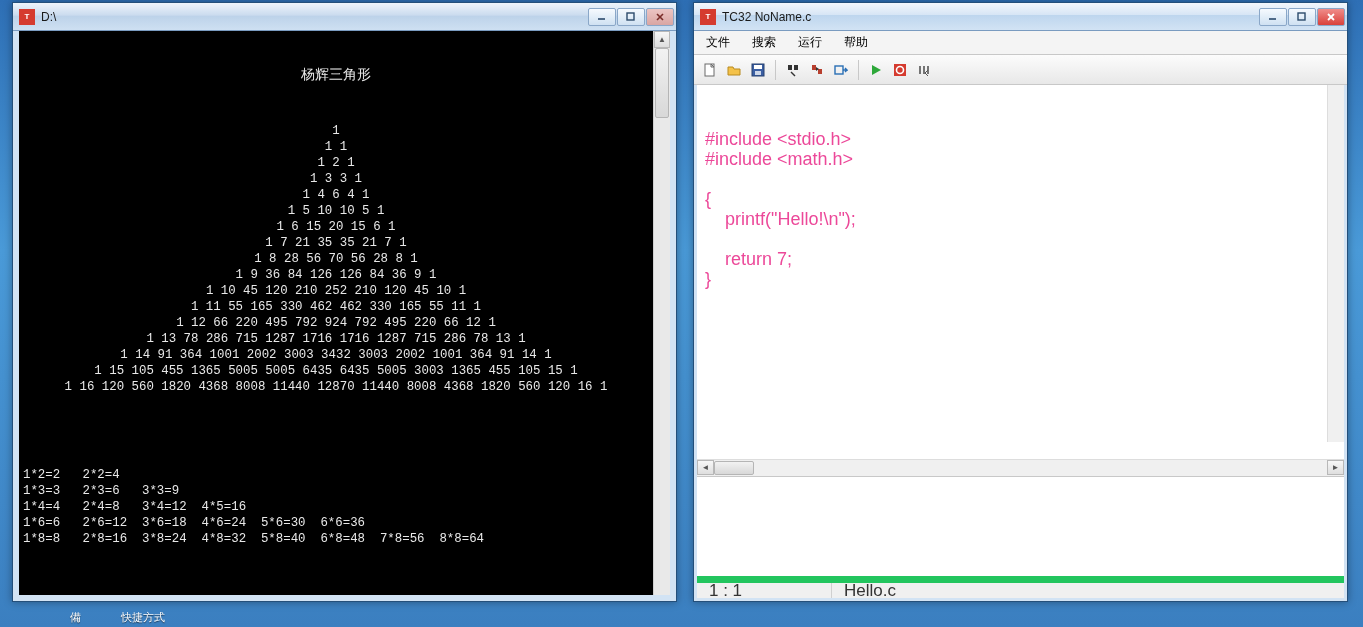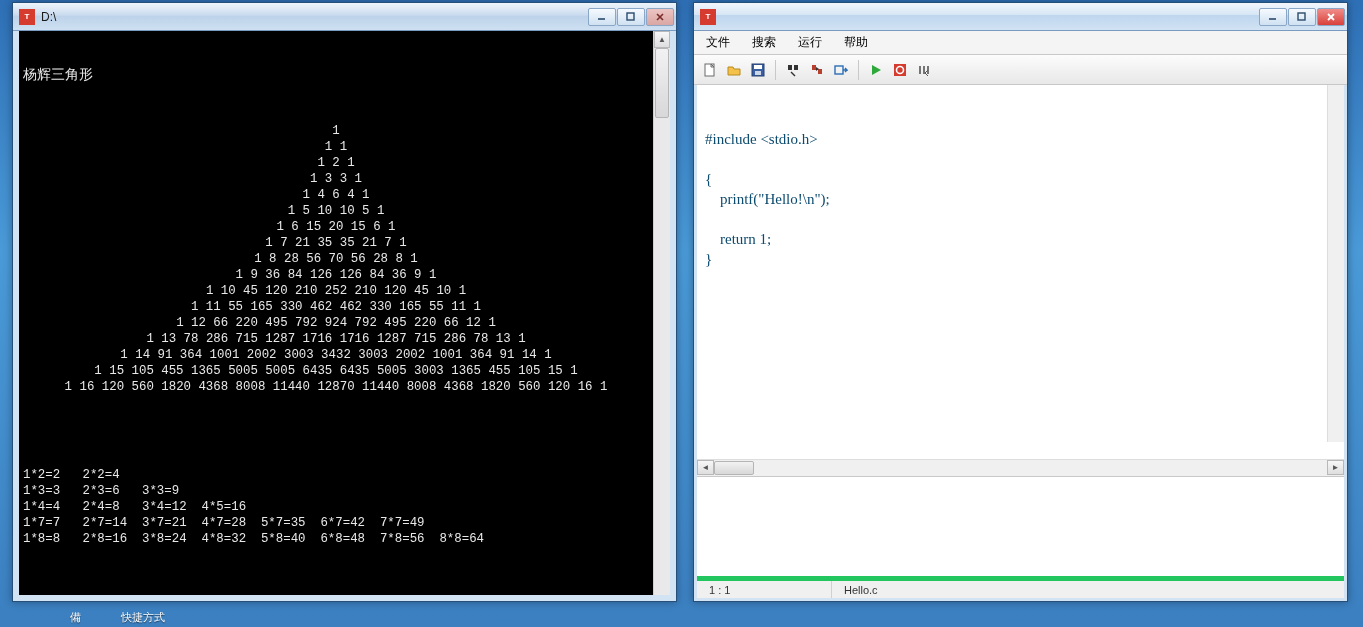--- a/index.html
+++ b/index.html
@@ -49,21 +49,21 @@
 }
 .console-scroll {
   width: 17px; background: #e9e9e9; border-left: 1px solid #cfcfcf;
   display: flex; flex-direction: column;
 }
 .sc-btn { height: 17px; border: 1px solid #b8b8b8; background: linear-gradient(to bottom,#f7f7f7,#dedede);
   display:flex;align-items:center;justify-content:center;font-size:8px;color:#555;}
 .sc-track { flex:1; position:relative; }
 .sc-thumb { position:absolute; left:1px; right:1px; top:0; height:70px; background:linear-gradient(to bottom,#f2f2f2,#d8d8d8); border:1px solid #b5b5b5; border-radius:2px;}
 
-.tri-title { text-align:left; margin-top:2px; margin-bottom:8px; font-size:14px; font-family: SimSun, serif;}
+.tri-title { text-align:center; margin-top:2px; margin-bottom:8px; font-size:14px; font-family: SimSun, serif;}
 .center-line { text-align:center; }
 
 
 #editor-win { left: 693px; top: 2px; width: 655px; height: 600px; }
 #editor-win .titlebar.active {
   background: linear-gradient(to bottom, #f3f7fc, #d6e5f5 45%, #bed6ee 46%, #d2e3f4);
 }
 .menubar {
   height: 24px; border-bottom: 1px solid #c8c8c8;
   display: flex; align-items: center; padding: 0 8px; gap: 14px;
@@ -75,36 +75,36 @@
   display: flex; align-items: center; padding: 0 6px; gap: 4px;
   background: linear-gradient(to bottom,#fcfcfc,#e8e8e8);
 }
 .tbtn { width: 20px; height: 20px; display:flex; align-items:center; justify-content:center;
   border: 1px solid transparent; border-radius:2px;}
 .tsep { width:1px; height:20px; background:#c8c8c8; margin:0 3px;}
 .editor-body {
   flex:1; display:flex; flex-direction:column; border:3px solid #d2e3f4; border-top:none;
 }
 .code-area {
-  flex:1; background:#fff; font-family: Liberation Serif, serif;
-  font-size: 15px; line-height: 20px; padding: 4px 8px; color:#0c4a6e;
+  flex:1; background:#fff; font-family: Liberation Sans, sans-serif;
+  font-size: 18px; line-height: 20px; padding: 4px 8px; color:#ec4899;
   white-space: pre; overflow:auto; position:relative;
 }
 .code-scroll-v { position:absolute; right:0; top:0; bottom:17px; width:17px; background:#f0f0f0; border-left:1px solid #ddd;}
 .code-scroll-h { height:17px; background:#f0f0f0; border-top:1px solid #ddd; display:flex;}
 .code-scroll-h .sc-btn{width:17px;height:15px;}
 .code-scroll-h .sc-track{flex:1;position:relative;}
 .code-scroll-h .sc-thumb{top:1px;bottom:1px;left:0;width:40px;height:auto;}
 .output-pane {
   height:100px; border-top:1px solid #c8c8c8; background:#fff;
   font-family: Consolas, monospace; font-size:12px; padding:2px 6px; position:relative;
 }
 .statusbar {
-  height: 22px; border-top:5px solid #22c55e; background:#f0f0f0;
-  display:flex; align-items:center; font-size:11px; color:#333;
+  height: 22px; border-top:7px solid #22c55e; background:#f0f0f0;
+  display:flex; align-items:center; font-size:17px; color:#333;
 }
 .statusbar .cell { padding:0 12px; border-right:1px solid #d0d0d0; height:100%; display:flex; align-items:center;}
 .statusbar .cell.file { border-right:none; }
 .taskbar-hint {
   position:absolute; left:70px; bottom:2px; display:flex; gap:40px;
   font-size:11px; color:#fff; text-shadow:0 1px 1px rgba(0,0,0,.6);
 }
 </style>
 </head>
 <body>
@@ -130,35 +130,36 @@
             <line x1="8" y1="2" x2="2" y2="8" stroke="#7a2d2a" stroke-width="1.6"></line>
           </svg>
         </div>
     </div>
   </div>
   <div class="client">
     <div class="console-inner">
       <div class="tri-title">杨辉三角形</div>
       <div id="triangle-block"><div class="center-line">1</div><div class="center-line">1 1</div><div class="center-line">1 2 1</div><div class="center-line">1 3 3 1</div><div class="center-line">1 4 6 4 1</div><div class="center-line">1 5 10 10 5 1</div><div class="center-line">1 6 15 20 15 6 1</div><div class="center-line">1 7 21 35 35 21 7 1</div><div class="center-line">1 8 28 56 70 56 28 8 1</div><div class="center-line">1 9 36 84 126 126 84 36 9 1</div><div class="center-line">1 10 45 120 210 252 210 120 45 10 1</div><div class="center-line">1 11 55 165 330 462 462 330 165 55 11 1</div><div class="center-line">1 12 66 220 495 792 924 792 495 220 66 12 1</div><div class="center-line">1 13 78 286 715 1287 1716 1716 1287 715 286 78 13 1</div><div class="center-line">1 14 91 364 1001 2002 3003 3432 3003 2002 1001 364 91 14 1</div><div class="center-line">1 15 105 455 1365 5005 5005 6435 6435 5005 3003 1365 455 105 15 1</div><div class="center-line">1 16 120 560 1820 4368 8008 11440 12870 11440 8008 4368 1820 560 120 16 1</div></div>
       <div style="height:8px"></div>
-      <div id="mult-block"><div>1*2=2   2*2=4</div><div>1*3=3   2*3=6   3*3=9</div><div>1*4=4   2*4=8   3*4=12  4*5=16</div><div>1*7=7   2*7=14  3*7=21  4*7=28  5*7=35  6*7=42  7*7=49</div><div>1*8=8   2*8=16  3*8=24  4*8=32  5*8=40  6*8=48  7*8=56  8*8=64</div></div>
+      <div id="mult-block"><div>1*2=2   2*2=4</div><div>1*3=3   2*3=6   3*3=9</div><div>1*4=4   2*4=8   3*4=12  4*5=16</div><div>1*6=6   2*6=12  3*6=18  4*6=24  5*6=30  6*6=36</div><div>1*8=8   2*8=16  3*8=24  4*8=32  5*8=40  6*8=48  7*8=56  8*8=64</div></div>
     </div>
     <div class="console-scroll">
       <div class="sc-btn">▲</div>
       <div class="sc-track">
           <div class="sc-thumb"></div>
         </div>
 
     </div>
   </div>
 </div>
 
 <div class="window" id="editor-win">
   <div class="titlebar active">
     <span class="app-icon">T</span>
+    <span class="title-txt">TC32 NoName.c</span>
     <div class="winbtns">
       <div class="winbtn">
           <svg width="10" height="10">
             <line x1="1" y1="7" x2="8" y2="7" stroke="#2b4a6b" stroke-width="1.6"></line>
           </svg>
         </div>
       <div class="winbtn">
           <svg width="10" height="10">
             <rect x="1" y="1" width="7" height="7" fill="none" stroke="#2b4a6b" stroke-width="1.4"></rect>
           </svg>
@@ -231,21 +232,21 @@
         <svg width="14" height="14">
           <line x1="3" y1="3" x2="3" y2="11" stroke="#555" stroke-width="1.6"></line>
           <line x1="7" y1="3" x2="7" y2="11" stroke="#555" stroke-width="1.6"></line>
           <line x1="11" y1="3" x2="11" y2="11" stroke="#555" stroke-width="1.6"></line>
           <path d="M11 7l-3 3 3 3" fill="none" stroke="#555"></path>
         </svg>
       </div>
   </div>
   <div class="editor-body">
     <div class="code-area">
-      <div id="code-block"><div>#include &lt;stdio.h&gt;</div><div>&nbsp;</div><div>{</div><div>    printf("Hello!\n");</div><div>&nbsp;</div><div>    return 1;</div><div>}</div></div>
+      <div id="code-block"><div>#include &lt;stdio.h&gt;</div><div>#include &lt;math.h&gt;</div><div>&nbsp;</div><div>{</div><div>    printf("Hello!\n");</div><div>&nbsp;</div><div>    return 7;</div><div>}</div></div>
       <div class="code-scroll-v"></div>
     </div>
     <div class="code-scroll-h">
       <div class="sc-btn">◄</div>
       <div class="sc-track">
           <div class="sc-thumb"></div>
         </div>
       <div class="sc-btn">►</div>
     </div>
     <div class="output-pane"></div>

